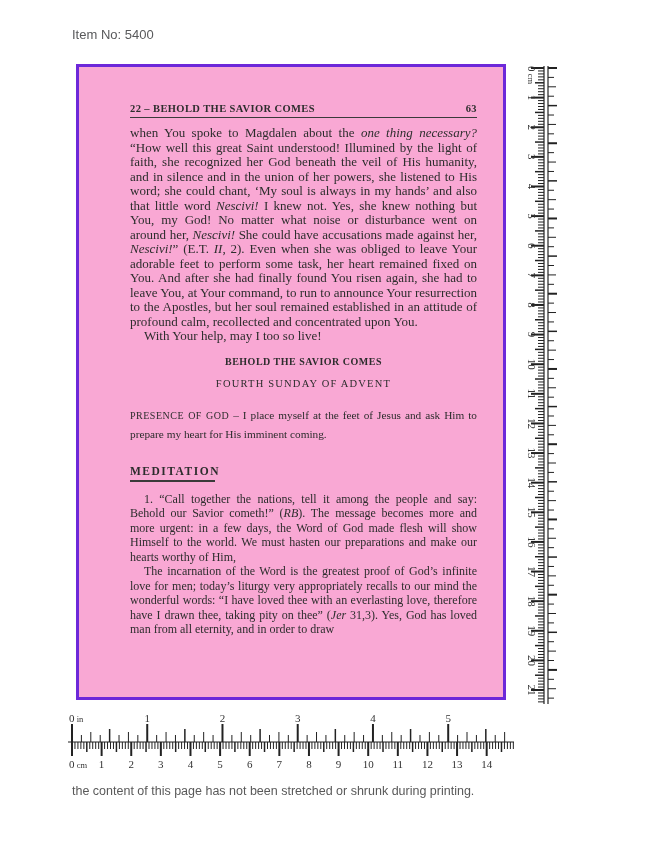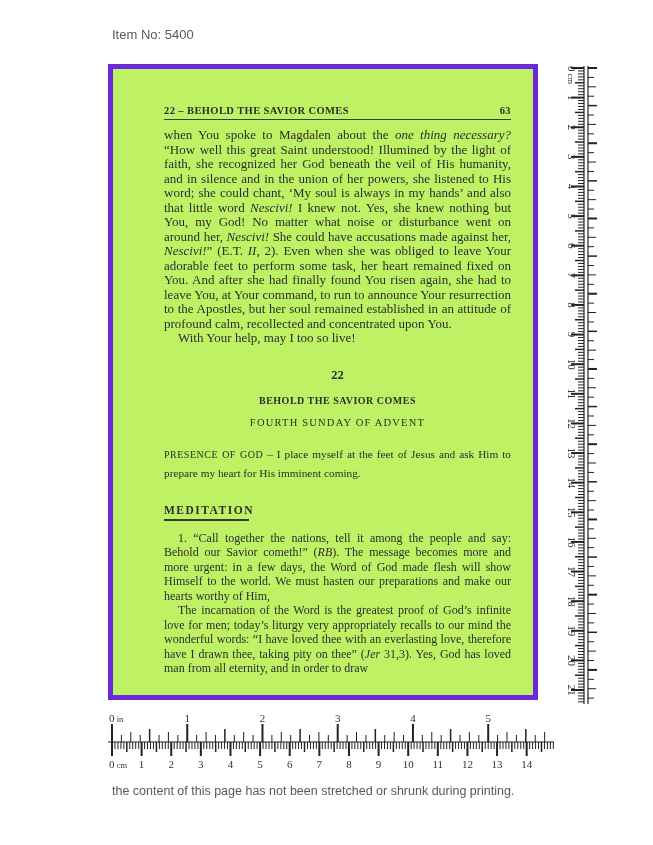--- a/index.html
+++ b/index.html
@@ -1,21 +1,21 @@
 <!DOCTYPE html>
 <html><head>
 <meta charset="utf-8">
 <style>
   html,body{margin:0;padding:0;background:#ffffff;}
   .canvas{position:relative;width:557px;height:845px;background:#fff;overflow:hidden;
-          font-family:"Liberation Serif",serif;margin-left:40px;}
+          font-family:"Liberation Serif",serif;}
   .proof-header{position:absolute;left:72px;top:26px;
           font-family:"Liberation Sans",sans-serif;font-size:13px;color:#58595b;line-height:18px;}
-  .page-frame{position:absolute;left:68px;top:64px;width:430px;height:636px;
-          border:5px solid #6d28d9;box-sizing:border-box;background:#bef264;}
+  .page-frame{position:absolute;left:76px;top:64px;width:430px;height:636px;
+          border:3px solid #6d28d9;box-sizing:border-box;background:#f9a8d4;}
   .text-col{position:absolute;left:51px;top:36px;width:347px;color:#2d2d2d;}
   .running-head{display:flex;justify-content:space-between;align-items:baseline;
           font-weight:bold;font-size:10.5px;letter-spacing:0.4px;
           border-bottom:1px solid #3a3a3a;padding-bottom:3px;}
   .body-text{margin-top:8px;font-size:13px;line-height:14.5px;text-align:justify;}
   .body-text p{margin:0;}
   p.ind{text-indent:14px;}
   .chapter-num{text-align:center;font-weight:bold;font-size:12.5px;margin-top:22px;color:#2d2d2d;}
   .chapter-title{text-align:center;font-weight:bold;font-size:10px;letter-spacing:0.5px;
           margin-top:12px;color:#2d2d2d;}
@@ -46,21 +46,20 @@
       <div class="running-head">
         <span>22 – BEHOLD THE SAVIOR COMES</span>
         <span>63</span>
       </div>
 
       <div class="body-text">
         <p><span>when You spoke to Magdalen about the </span><i>one thing necessary?</i><span> “How well this great Saint understood! Illumined by the light of faith, she recognized her God beneath the veil of His humanity, and in silence and in the union of her powers, she listened to His word; she could chant, ‘My soul is always in my hands’ and also that little word </span><i>Nescivi!</i><span> I knew not. Yes, she knew nothing but You, my God! No matter what noise or disturbance went on around her, </span><i>Nescivi!</i><span> She could have accusations made against her, </span><i>Nescivi!</i><span>” (E.T. </span><i>II</i><span>, 2). Even when she was obliged to leave Your adorable feet to perform some task, her heart remained fixed on You. And after she had finally found You risen again, she had to leave You, at Your command, to run to announce Your resurrection to the Apostles, but her soul remained established in an attitude of profound calm, recollected and concentrated upon You.</span></p>
         <p class="ind">With Your help, may I too so live!</p>
       </div>
 
-      <div class="chapter-num">22</div>
       <div class="chapter-title">BEHOLD THE SAVIOR COMES</div>
       <div class="chapter-sub">FOURTH SUNDAY OF ADVENT</div>
 
       <div class="presence"><span class="sc">PRESENCE OF GOD</span><span> – I place myself at the feet of Jesus and ask Him to prepare my heart for His imminent coming.</span></div>
 
       <div class="sect-head">MEDITATION</div>
       <div class="sect-rule"></div>
 
       <div class="med">
         <p class="ind"><span>1. “Call together the nations, tell it among the people and say: Behold our Savior cometh!” (</span><i>RB</i><span>). The message becomes more and more urgent: in a few days, the Word of God made flesh will show Himself to the world. We must hasten our preparations and make our hearts worthy of Him,</span></p>

